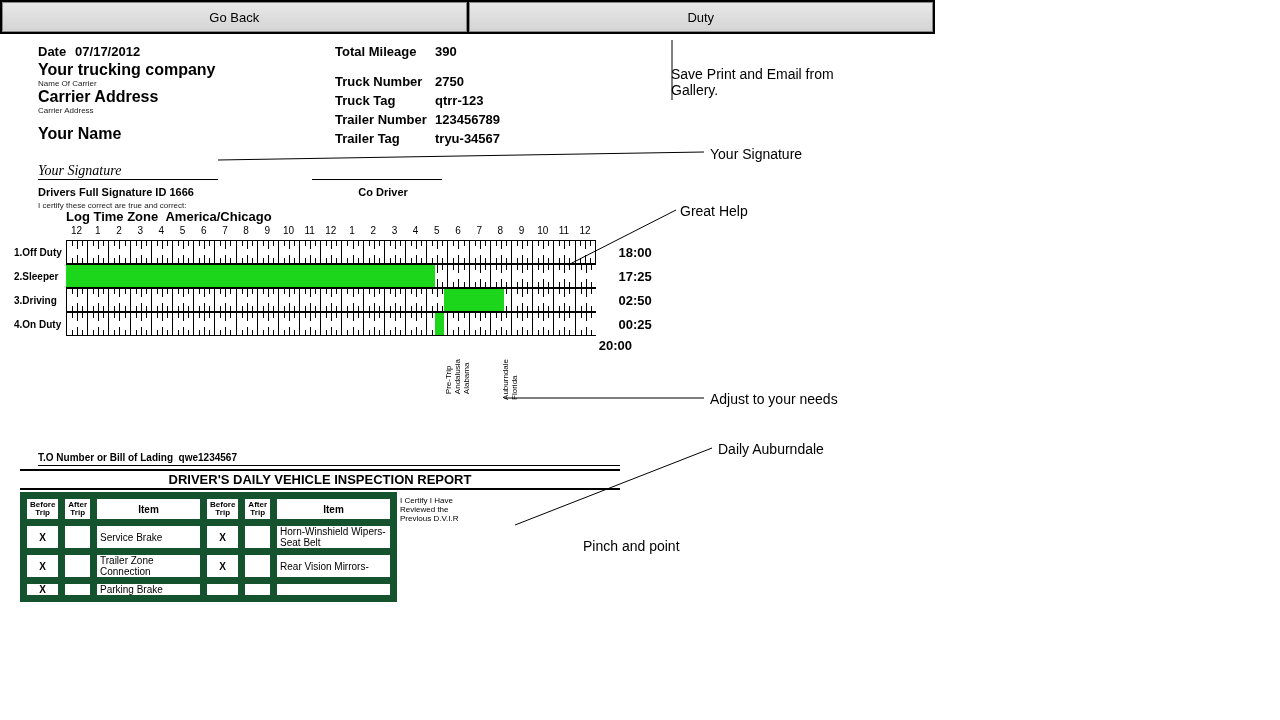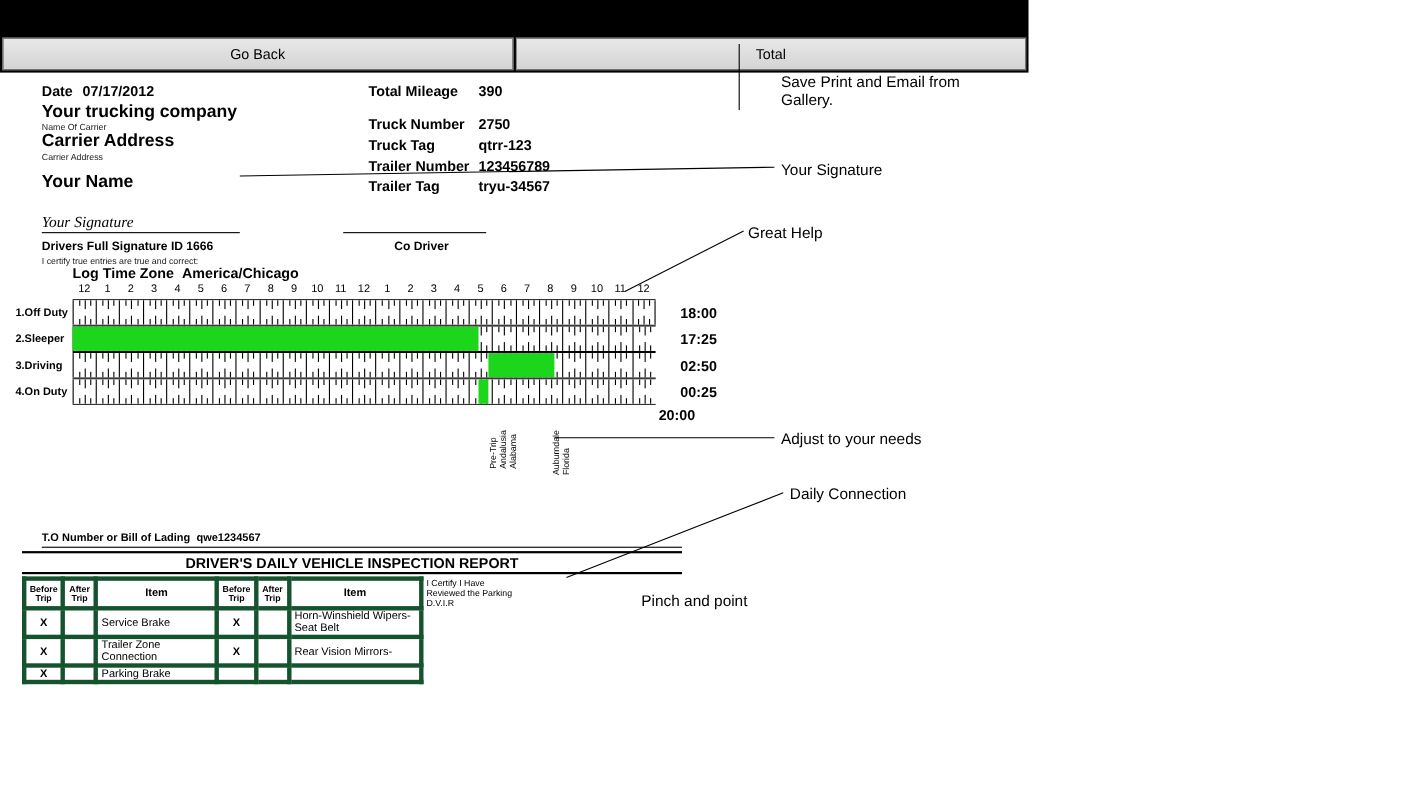--- a/index.html
+++ b/index.html
@@ -1,18 +1,18 @@
 <!DOCTYPE html>
 <html><head>
 <meta charset="utf-8">
 <style>
   * { box-sizing: border-box; margin: 0; padding: 0; }
   body { font-family: Arial, sans-serif; background: #fff; width: 1280px; height: 720px; position: relative; overflow: hidden; }
   .toolbar { display: flex; background: #000; padding: 2px; gap: 2px; width: 935px; }
-  .toolbar button { flex: 1; height: 30px; background: linear-gradient(#e8e8e8,#d4d4d4); border: 1px solid #888; font-size: 13px; cursor: pointer; margin-top: 32px; }
+  .toolbar button { flex: 1; height: 30px; background: linear-gradient(#e8e8e8,#d4d4d4); border: 1px solid #888; font-size: 13px; cursor: pointer; }
   .page { position: relative; padding: 10px 30px; width: 935px; }
   .hdr-left { position: absolute; left: 38px; top: 8px; }
   .hdr-mid { position: absolute; left: 335px; top: 8px; }
   .lbl { font-size: 13px; font-weight: bold; }
   .tiny { font-size: 8px; color: #222; }
   .big { font-size: 16px; font-weight: bold; }
   .row { margin-bottom: 1px; }
   .sig { font-family: cursive; font-style: italic; font-size: 14px; }
   .sigline { border-bottom: 1px solid #000; display: inline-block; }
   .graph-wrap { position: absolute; left: 14px; top: 175px; }
@@ -31,54 +31,54 @@
   .cell .b1 { position: absolute; left: 25%; bottom: 0; width: 1px; height: 5px; background: #000; }
   .cell .b2 { position: absolute; left: 50%; bottom: 0; width: 1px; height: 8px; background: #000; }
   .cell .b3 { position: absolute; left: 75%; bottom: 0; width: 1px; height: 5px; background: #000; }
   .green { position: absolute; top: 0; bottom: 0; background: #1bd61b; }
   .tot { width: 50px; text-align: right; font-size: 13px; font-weight: bold; margin-left: 6px; }
   .vloc { position: absolute; font-size: 8px; writing-mode: vertical-rl; transform: rotate(180deg); }
   .bol { position: absolute; left: 38px; top: 418px; font-size: 10px; font-weight: bold; }
   .dvir { position: absolute; left: 20px; top: 435px; width: 600px; }
   .dvir-title { text-align: center; font-weight: bold; font-size: 13px; border-top: 2px solid #000; border-bottom: 2px solid #000; padding: 1px 0; }
   .dvir table { border-collapse: collapse; font-size: 10px; margin-top: 2px; }
-  .dvir th, .dvir td { border: 4px solid #14532d; padding: 0 3px; height: 13px; }
+  .dvir th, .dvir td { border: 7px solid #14532d; padding: 0 3px; height: 13px; }
   .dvir th { font-weight: bold; }
   .bt { font-size: 8px; line-height: 8px; text-align: center; }
   .cert { font-size: 8px; padding-left: 4px; }
   .callout { position: absolute; font-size: 14px; }
   svg.ann { position: absolute; pointer-events: none; }
   .hrule { border-top: 1px solid #000; }
 </style>
 </head>
 <body>
 
 <div class="toolbar">
   <button>Go Back</button>
-  <button>Total</button>
+  <button>Duty</button>
 </div>
 
 <div class="page">
 
   <div class="hdr-left">
     <div class="row"><span class="lbl">Date</span>&nbsp;&nbsp;<span class="lbl">07/17/2012</span></div>
     <div class="big">Your trucking company</div>
     <div class="tiny">Name Of Carrier</div>
     <div class="big">Carrier Address</div>
     <div class="tiny">Carrier Address</div>
     <div class="big" style="margin-top:10px">Your Name</div>
     <div style="margin-top:18px">
       <span class="sig sigline" style="width:180px">Your Signature</span>
       <span class="sigline" style="width:130px;margin-left:90px">&nbsp;</span>
     </div>
     <div class="row" style="margin-top:2px">
       <span style="font-size:11px;font-weight:bold">Drivers Full Signature  ID  1666</span>
       <span style="font-size:11px;font-weight:bold;margin-left:160px">Co Driver</span>
     </div>
-    <div class="tiny">I certify true entries are true and correct:</div>
+    <div class="tiny">I certify these correct are true and correct:</div>
   </div>
 
   <div class="hdr-mid">
     <div class="row"><span class="lbl" style="display:inline-block;width:100px">Total Mileage</span><span class="lbl">390</span></div>
     <div class="row" style="margin-top:12px"><span class="lbl" style="display:inline-block;width:100px">Truck Number</span><span class="lbl">2750</span></div>
     <div class="row"><span class="lbl" style="display:inline-block;width:100px">Truck Tag</span><span class="lbl">qtrr-123</span></div>
     <div class="row"><span class="lbl" style="display:inline-block;width:100px">Trailer Number</span><span class="lbl">123456789</span></div>
     <div class="row"><span class="lbl" style="display:inline-block;width:100px">Trailer Tag</span><span class="lbl">tryu-34567</span></div>
   </div>
 
@@ -962,21 +962,21 @@
               <div class="bt"><span>After</span><br><span>Trip</span></div>
             </th>
         <th style="width:110px">Item</th>
         <th style="width:30px">
               <div class="bt"><span>Before</span><br><span>Trip</span></div>
             </th>
         <th style="width:30px">
               <div class="bt"><span>After</span><br><span>Trip</span></div>
             </th>
         <th style="width:120px">Item</th>
-        <td rowspan="4" class="cert" style="width:90px;border:none;vertical-align:top">I Certify I Have Reviewed the Parking D.V.I.R</td>
+        <td rowspan="4" class="cert" style="width:90px;border:none;vertical-align:top">I Certify I Have Reviewed the Previous D.V.I.R</td>
       </tr>
       </tbody>
         <tbody id="dvir-body">
           <tr>
             <td style="text-align:center;font-weight:bold">X</td>
             <td></td>
             <td>Service Brake</td>
             <td style="text-align:center;font-weight:bold">X</td>
             <td></td>
             <td>Horn-Winshield Wipers-Seat Belt</td>
@@ -996,25 +996,25 @@
             <td style="text-align:center;font-weight:bold"></td>
             <td></td>
             <td></td>
           </tr>
         </tbody>
     </table>
   </div>
 
 </div>
 
-<div class="callout" style="left:710px;top:66px;width:200px">Save Print and Email from Gallery.</div>
+<div class="callout" style="left:671px;top:66px;width:200px">Save Print and Email from Gallery.</div>
 <div class="callout" style="left:710px;top:146px">Your Signature</div>
 <div class="callout" style="left:680px;top:203px;width:80px">Great Help</div>
 <div class="callout" style="left:710px;top:391px">Adjust to your needs</div>
-<div class="callout" style="left:718px;top:441px">Daily Connection</div>
+<div class="callout" style="left:718px;top:441px">Daily Auburndale</div>
 <div class="callout" style="left:583px;top:538px">Pinch and point</div>
 
 <svg class="ann" style="left:0;top:0" width="1280" height="720">
   <line x1="672" y1="40" x2="672" y2="100" stroke="#000"></line>
   <line x1="218" y1="160" x2="704" y2="152" stroke="#000"></line>
   <line x1="568" y1="265" x2="676" y2="210" stroke="#000"></line>
   <line x1="504" y1="398" x2="704" y2="398" stroke="#000"></line>
   <line x1="515" y1="525" x2="712" y2="448" stroke="#000"></line>
 </svg>
 

